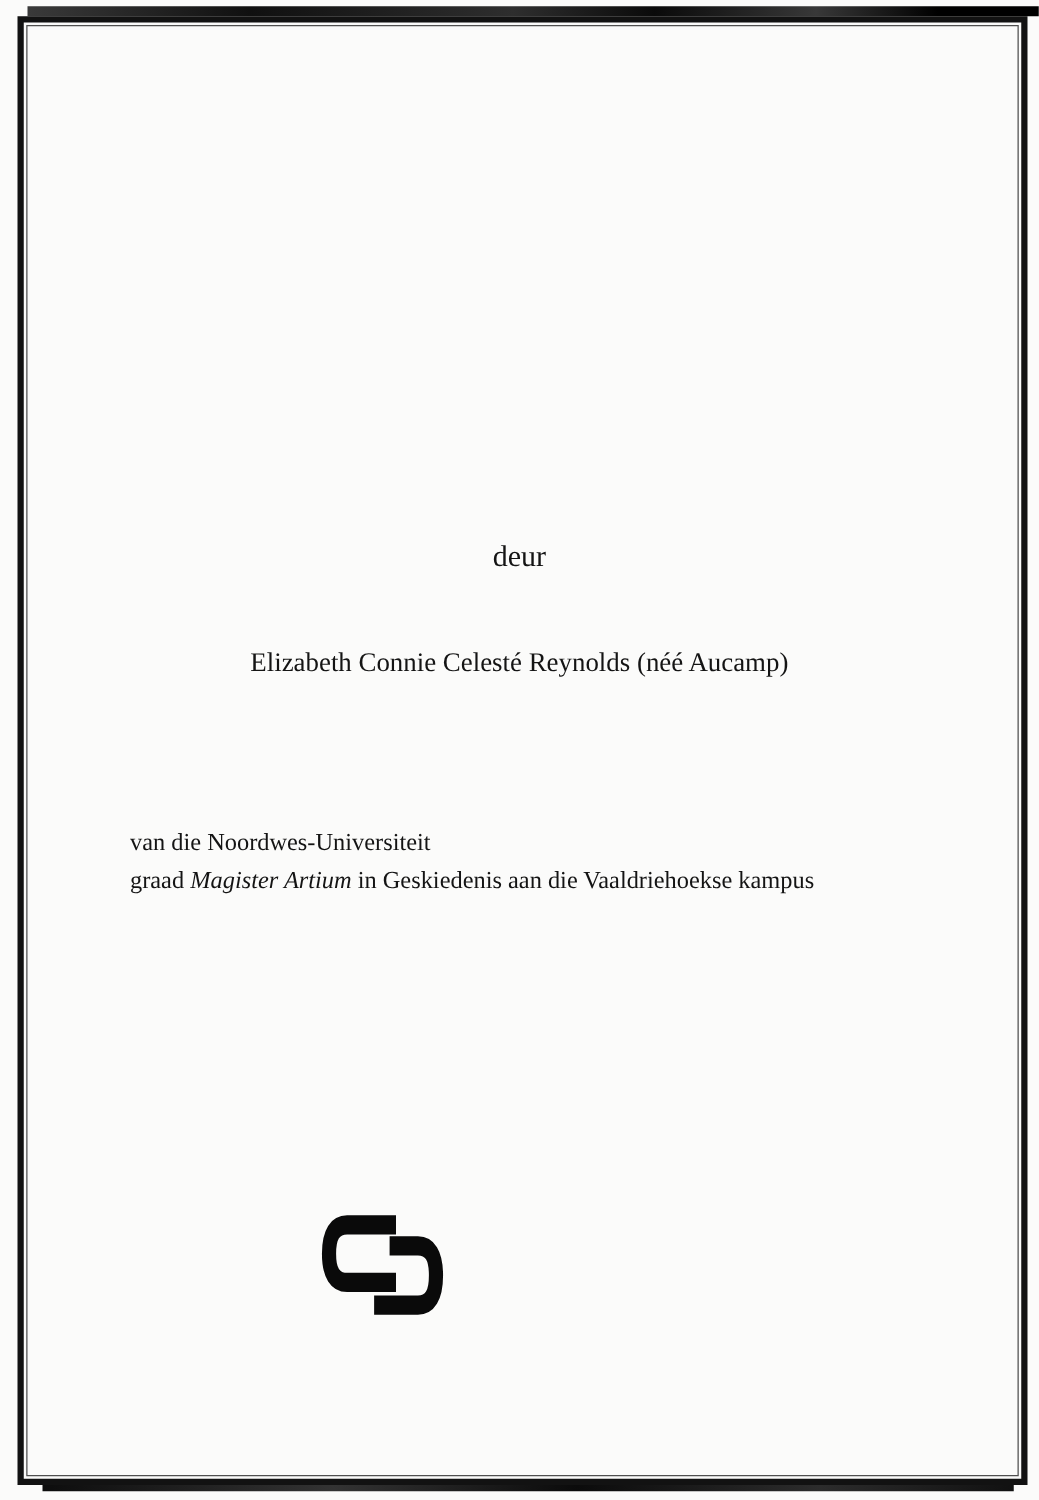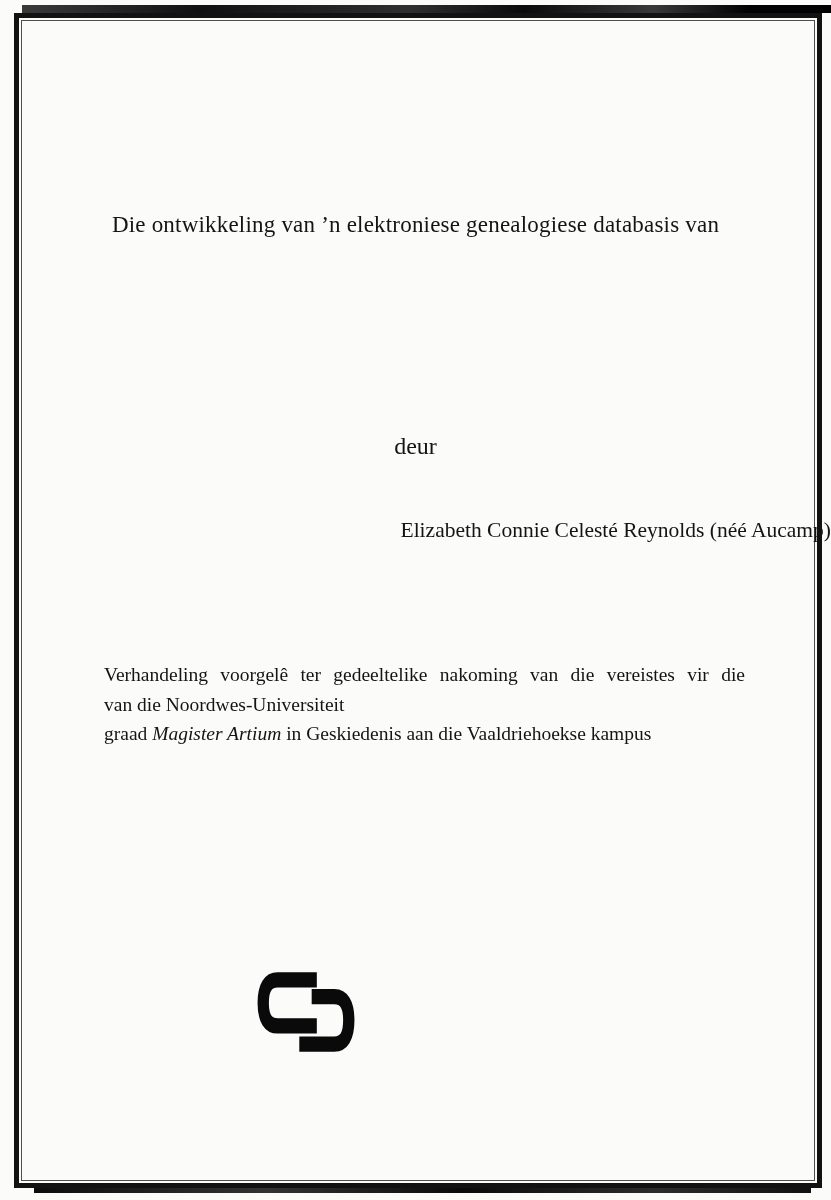--- a/index.html
+++ b/index.html
@@ -31,21 +31,21 @@
   .title {
     position:absolute; top:203px; left:55px; right:55px;
     text-align:center; font-size:23px; line-height:44px; letter-spacing:0.2px;
   }
   .byline {
     position:absolute; top:431px; left:0; right:0;
     text-align:center; font-size:24px; line-height:30px;
   }
   .author {
     position:absolute; top:513px; left:0; right:0;
-    text-align:right; font-size:21.5px; line-height:34px;
+    text-align:center; font-size:21.5px; line-height:34px;
   }
   .statement {
     position:absolute; top:660px; left:104px; width:641px;
     font-size:19.5px; line-height:29.6px;
   }
   .statement .justified { text-align:justify; text-align-last:justify; }
   .statement .ital { font-style:italic; }
   .supervisor-block {
     position:absolute; top:883px; left:104px;
     font-size:20px; line-height:28.5px;
@@ -57,29 +57,27 @@
 <body>
 
 <div class="scan-strip-top"></div>
 <div class="scan-strip-bottom"></div>
 
 <div class="frame">
   <div class="frame-inner"></div>
 </div>
 
 <div class="title">
-  <div>Die ontwikkeling van ’n elektroniese genealogiese databasis van</div>
 </div>
 
 <div class="byline">deur</div>
 
 <div class="author">Elizabeth Connie Celesté Reynolds (néé Aucamp)</div>
 
 <div class="statement">
-  <div class="justified">Verhandeling voorgelê ter gedeeltelike nakoming van die vereistes vir die</div>
   <div>van die Noordwes-Universiteit</div>
   <div><span>graad </span><span class="ital">Magister Artium</span><span> in Geskiedenis aan die Vaaldriehoekse kampus</span></div>
 </div>
 
 <div class="supervisor-block">
 </div>
 
 <div class="logo">
   <svg class="logo-mark" width="100" height="92" viewBox="0 0 97 66" preserveAspectRatio="none">
     <path d="M 59 10 H 21 Q 7 10 7 26.5 Q 7 43 21 43 H 59" fill="none" stroke="#0a0a0a" stroke-width="11" stroke-linecap="butt"></path>

